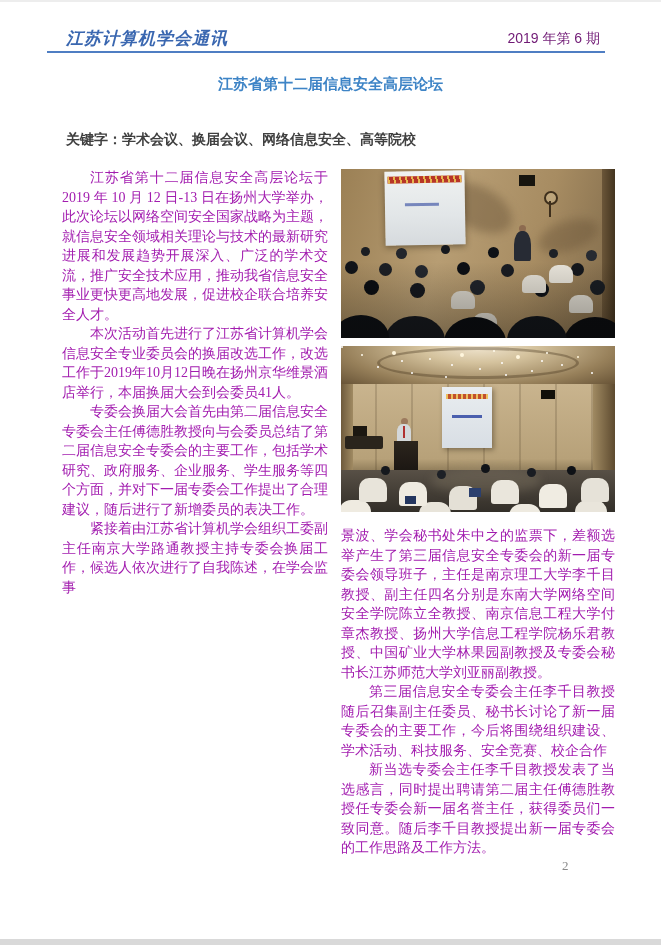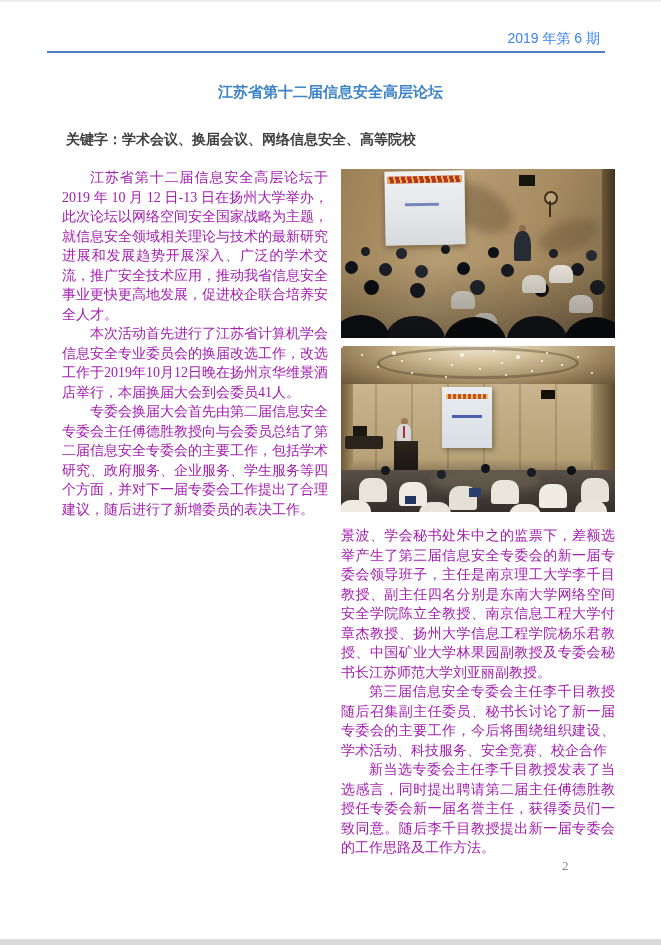--- a/index.html
+++ b/index.html
@@ -5,25 +5,25 @@
   html,body{margin:0;padding:0;background:#fff;}
   .page{position:relative;width:661px;height:945px;background:#ffffff;overflow:hidden;
         font-family:"Liberation Serif",serif;}
   .edge-top{position:absolute;left:0;top:0;width:100%;height:2px;background:#ededed;}
   .edge-bottom{position:absolute;left:0;bottom:0;width:100%;height:6px;background:#d9d9d9;}
 
   
   .hdr-logo{position:absolute;left:66px;top:27px;font-family:"DejaVu Serif",serif;
             font-style:italic;font-weight:bold;font-size:17px;color:#3a67b0;letter-spacing:1px;}
   .hdr-issue{position:absolute;right:61px;top:30px;font-family:"Liberation Sans",sans-serif;
-             font-size:14px;color:#3b82f6;}
+             font-size:14px;color:#701a75;}
   .hdr-rule{position:absolute;left:47px;right:56px;top:51px;height:2px;background:#4f7ec3;}
 
   
-  .title{position:absolute;left:0;right:0;top:69px;margin:12px;text-align:center;
+  .title{position:absolute;left:0;right:0;top:69px;margin:4px;text-align:center;
          font-family:"Liberation Sans",sans-serif;font-size:15px;line-height:22px;
          font-weight:bold;color:#3e84c6;}
   .keywords{position:absolute;left:66px;top:131px;font-family:"Liberation Sans",sans-serif;
             font-size:14px;font-weight:600;color:#404040;}
 
   
   .col{position:absolute;font-size:14px;line-height:19.5px;color:#a21caf;}
   .col p{margin:0;text-indent:2em;text-align:justify;}
   .col p.no-indent{text-indent:0;}
   .col-left{left:62px;top:168px;width:266px;}
@@ -117,31 +117,33 @@
   .p2-bag2{left:64px;top:150px;width:11px;height:8px;background:#24365f;}
 
   .page-number{position:absolute;left:562px;top:858px;font-size:13px;color:#8a8a8a;}
 </style>
 </head>
 <body>
 
 <div class="page">
   <div class="edge-top"></div>
 
+  <div class="hdr-logo">江苏计算机学会通讯</div>
   <div class="hdr-issue">2019 年第 6 期</div>
   <div class="hdr-rule"></div>
 
   <h1 class="title"><span>江苏省第十二届信息安全高层论坛</span><br></h1>
 
   <div class="keywords">关键字：学术会议、换届会议、网络信息安全、高等院校</div>
 
   <div class="col col-left">
     <p>江苏省第十二届信息安全高层论坛于2019 年 10 月 12 日-13 日在扬州大学举办，此次论坛以网络空间安全国家战略为主题，就信息安全领域相关理论与技术的最新研究进展和发展趋势开展深入、广泛的学术交流，推广安全技术应用，推动我省信息安全事业更快更高地发展，促进校企联合培养安全人才。</p>
     <p>本次活动首先进行了江苏省计算机学会信息安全专业委员会的换届改选工作，改选工作于2019年10月12日晚在扬州京华维景酒店举行，本届换届大会到会委员41人。</p>
     <p>专委会换届大会首先由第二届信息安全专委会主任傅德胜教授向与会委员总结了第二届信息安全专委会的主要工作，包括学术研究、政府服务、企业服务、学生服务等四个方面，并对下一届专委会工作提出了合理建议，随后进行了新增委员的表决工作。</p>
+    <p>紧接着由江苏省计算机学会组织工委副主任南京大学路通教授主持专委会换届工作，候选人依次进行了自我陈述，在学会监事</p>
   </div>
 
   <div class="col col-right">
 
     <figure class="photo photo1">
       <div class="abs p1-leaf1"></div>
       <div class="abs p1-leaf2"></div>
       <div class="abs p1-corner"></div>
       <div class="abs p1-screen">
         <div class="abs p1-slidebar"></div>

